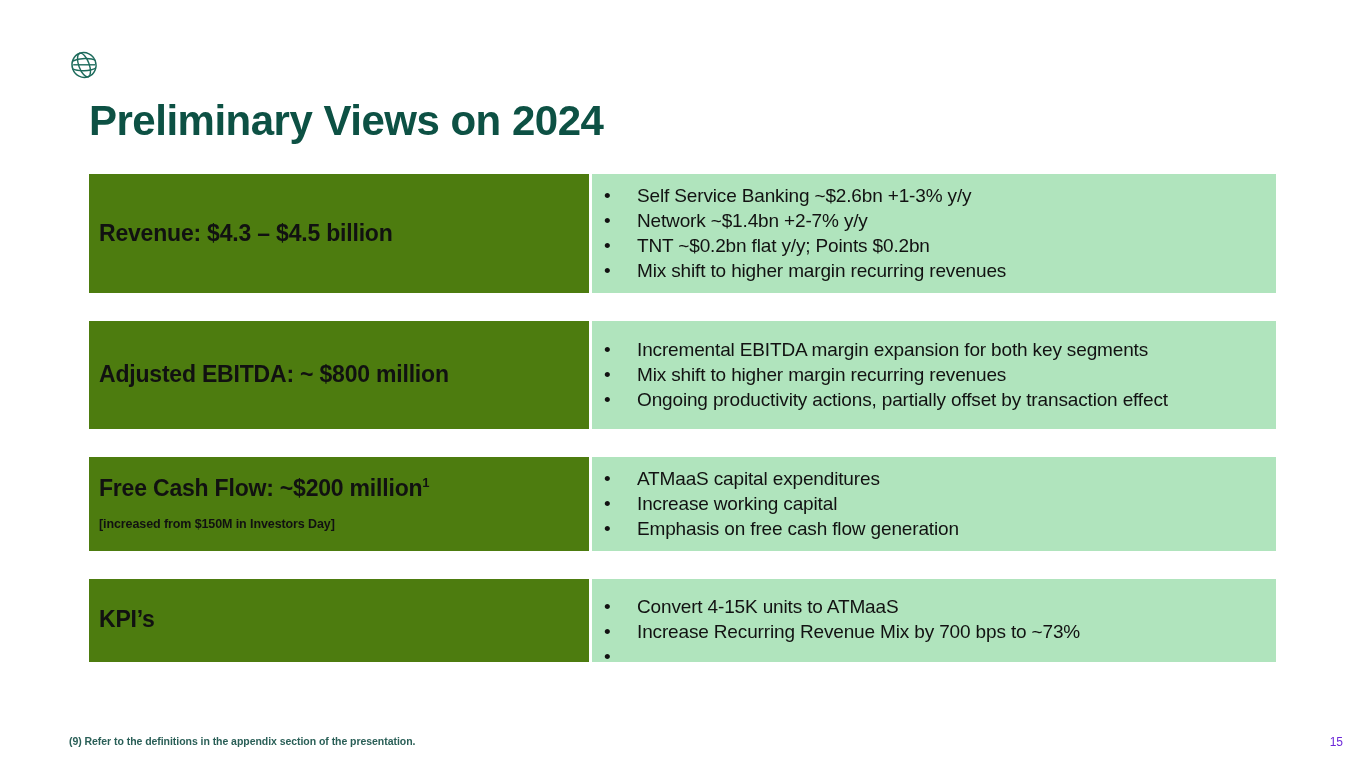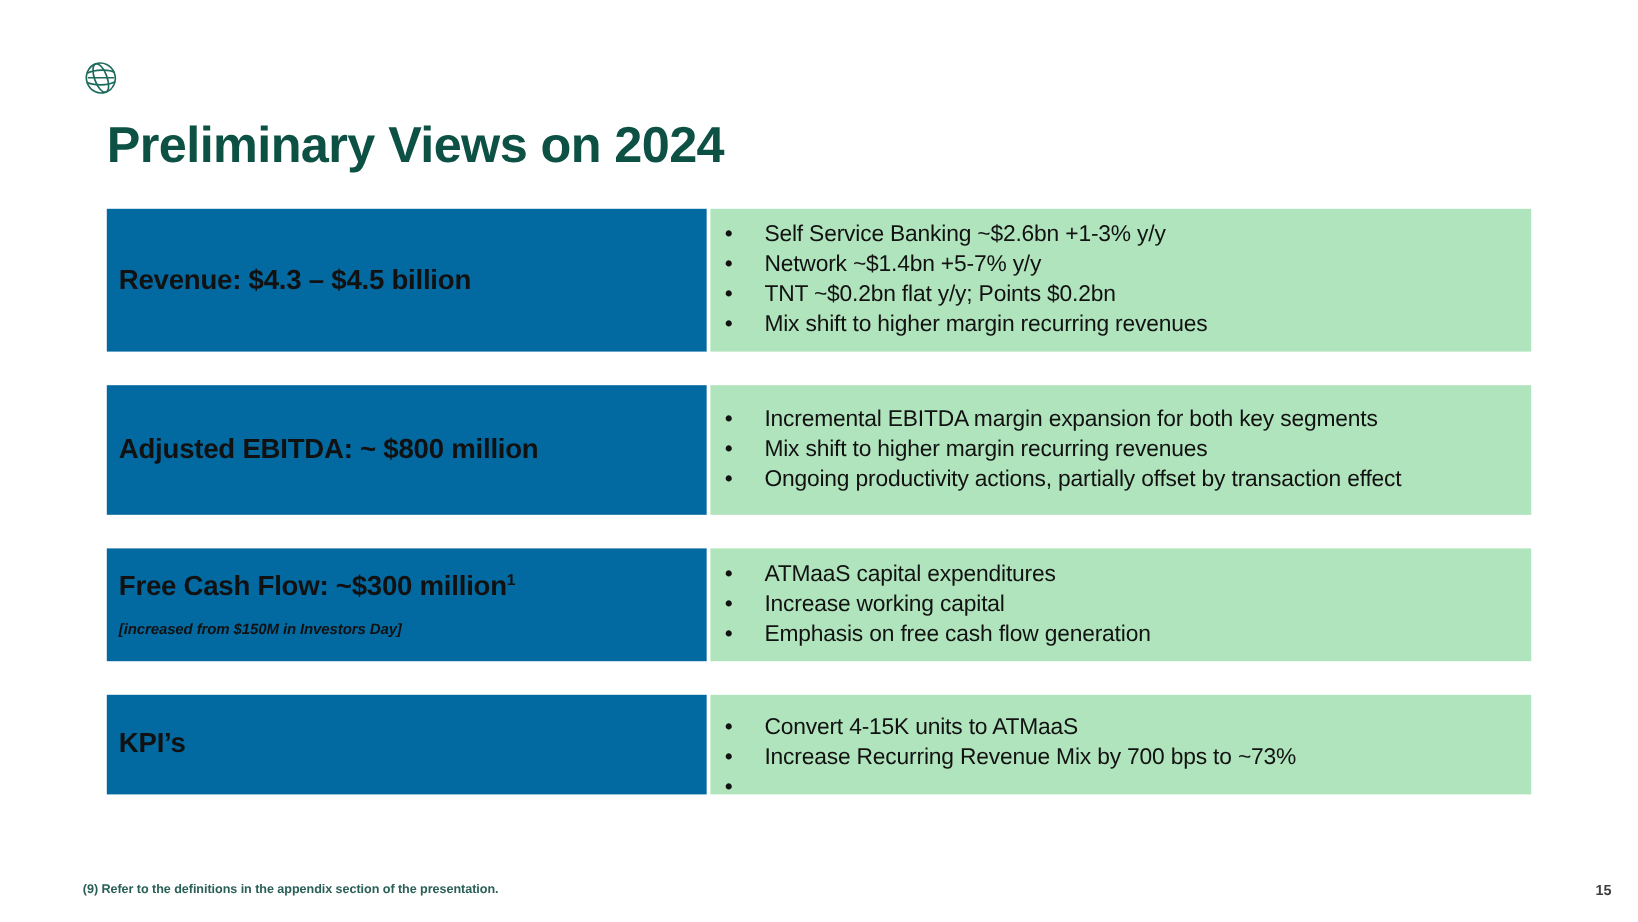--- a/index.html
+++ b/index.html
@@ -54,21 +54,21 @@
     display: flex;
     width: 100%;
     margin-bottom: 28px;
     background: transparent;
   }
   .row:last-child { margin-bottom: 0; }
 
   .cell-left {
     width: 500px;
     flex: 0 0 500px;
-    background: #0369a1;
+    background: #4d7c0f;
     display: flex;
     flex-direction: column;
     justify-content: center;
     padding: 10px 0 10px 10px;
     box-sizing: border-box;
   }
   .cell-divider {
     flex: 0 0 3px;
     width: 3px;
     background: #ffffff;
@@ -101,21 +101,20 @@
     vertical-align: super;
     font-weight: bold;
   }
   .row-sublabel {
     font-size: 12.5px;
     font-weight: bold;
     color: #111111;
     letter-spacing: -0.1px;
     line-height: 1.3;
     margin-top: 13px;
-    font-style: italic;
   }
 
   ul.bullets {
     list-style: none;
     margin: 0;
     padding: 0;
   }
   ul.bullets li {
     position: relative;
     font-size: 19px;
@@ -144,22 +143,22 @@
     font-weight: bold;
     color: #2a5f57;
     letter-spacing: -0.05px;
     white-space: nowrap;
   }
   .page-number {
     position: absolute;
     right: 22px;
     top: 735px;
     font-size: 12px;
-    font-weight: bold;
-    color: #404040;
+    font-weight: normal;
+    color: #6d28d9;
   }
 </style>
 </head>
 <body>
 
 <div class="slide">
 
   <div class="logo">
     <svg viewBox="0 0 30 30" width="30" height="30" aria-hidden="true">
       <g fill="none" stroke="#1d6b5c" stroke-width="1.4">
@@ -179,21 +178,21 @@
     <div class="row row-h1">
       <div class="cell-left">
         <div class="row-label">
           <span>Revenue: $4.3 – $4.5 billion</span>
         </div>
       </div>
       <div class="cell-divider"></div>
       <div class="cell-right">
         <ul class="bullets">
           <li><span class="bullet-dot">•</span><span>Self Service Banking ~$2.6bn +1-3% y/y</span></li>
-          <li><span class="bullet-dot">•</span><span>Network ~$1.4bn +5-7% y/y</span></li>
+          <li><span class="bullet-dot">•</span><span>Network ~$1.4bn +2-7% y/y</span></li>
           <li><span class="bullet-dot">•</span><span>TNT ~$0.2bn flat y/y; Points $0.2bn</span></li>
           <li><span class="bullet-dot">•</span><span>Mix shift to higher margin recurring revenues</span></li>
         </ul>
       </div>
     </div>
 
     <div class="row row-h2">
       <div class="cell-left">
         <div class="row-label">
           <span>Adjusted EBITDA: ~ $800 million</span>
@@ -205,21 +204,21 @@
           <li><span class="bullet-dot">•</span><span>Incremental EBITDA margin expansion for both key segments</span></li>
           <li><span class="bullet-dot">•</span><span>Mix shift to higher margin recurring revenues</span></li>
           <li><span class="bullet-dot">•</span><span>Ongoing productivity actions, partially offset by transaction effect</span></li>
         </ul>
       </div>
     </div>
 
     <div class="row row-h3">
       <div class="cell-left">
         <div class="row-label">
-          <span>Free Cash Flow: ~$300 million</span><span class="sup">1</span>
+          <span>Free Cash Flow: ~$200 million</span><span class="sup">1</span>
         </div>
         <div class="row-sublabel">[increased from $150M in Investors Day]</div>
       </div>
       <div class="cell-divider"></div>
       <div class="cell-right">
         <ul class="bullets">
           <li><span class="bullet-dot">•</span><span>ATMaaS capital expenditures</span></li>
           <li><span class="bullet-dot">•</span><span>Increase working capital</span></li>
           <li><span class="bullet-dot">•</span><span>Emphasis on free cash flow generation</span></li>
         </ul>

